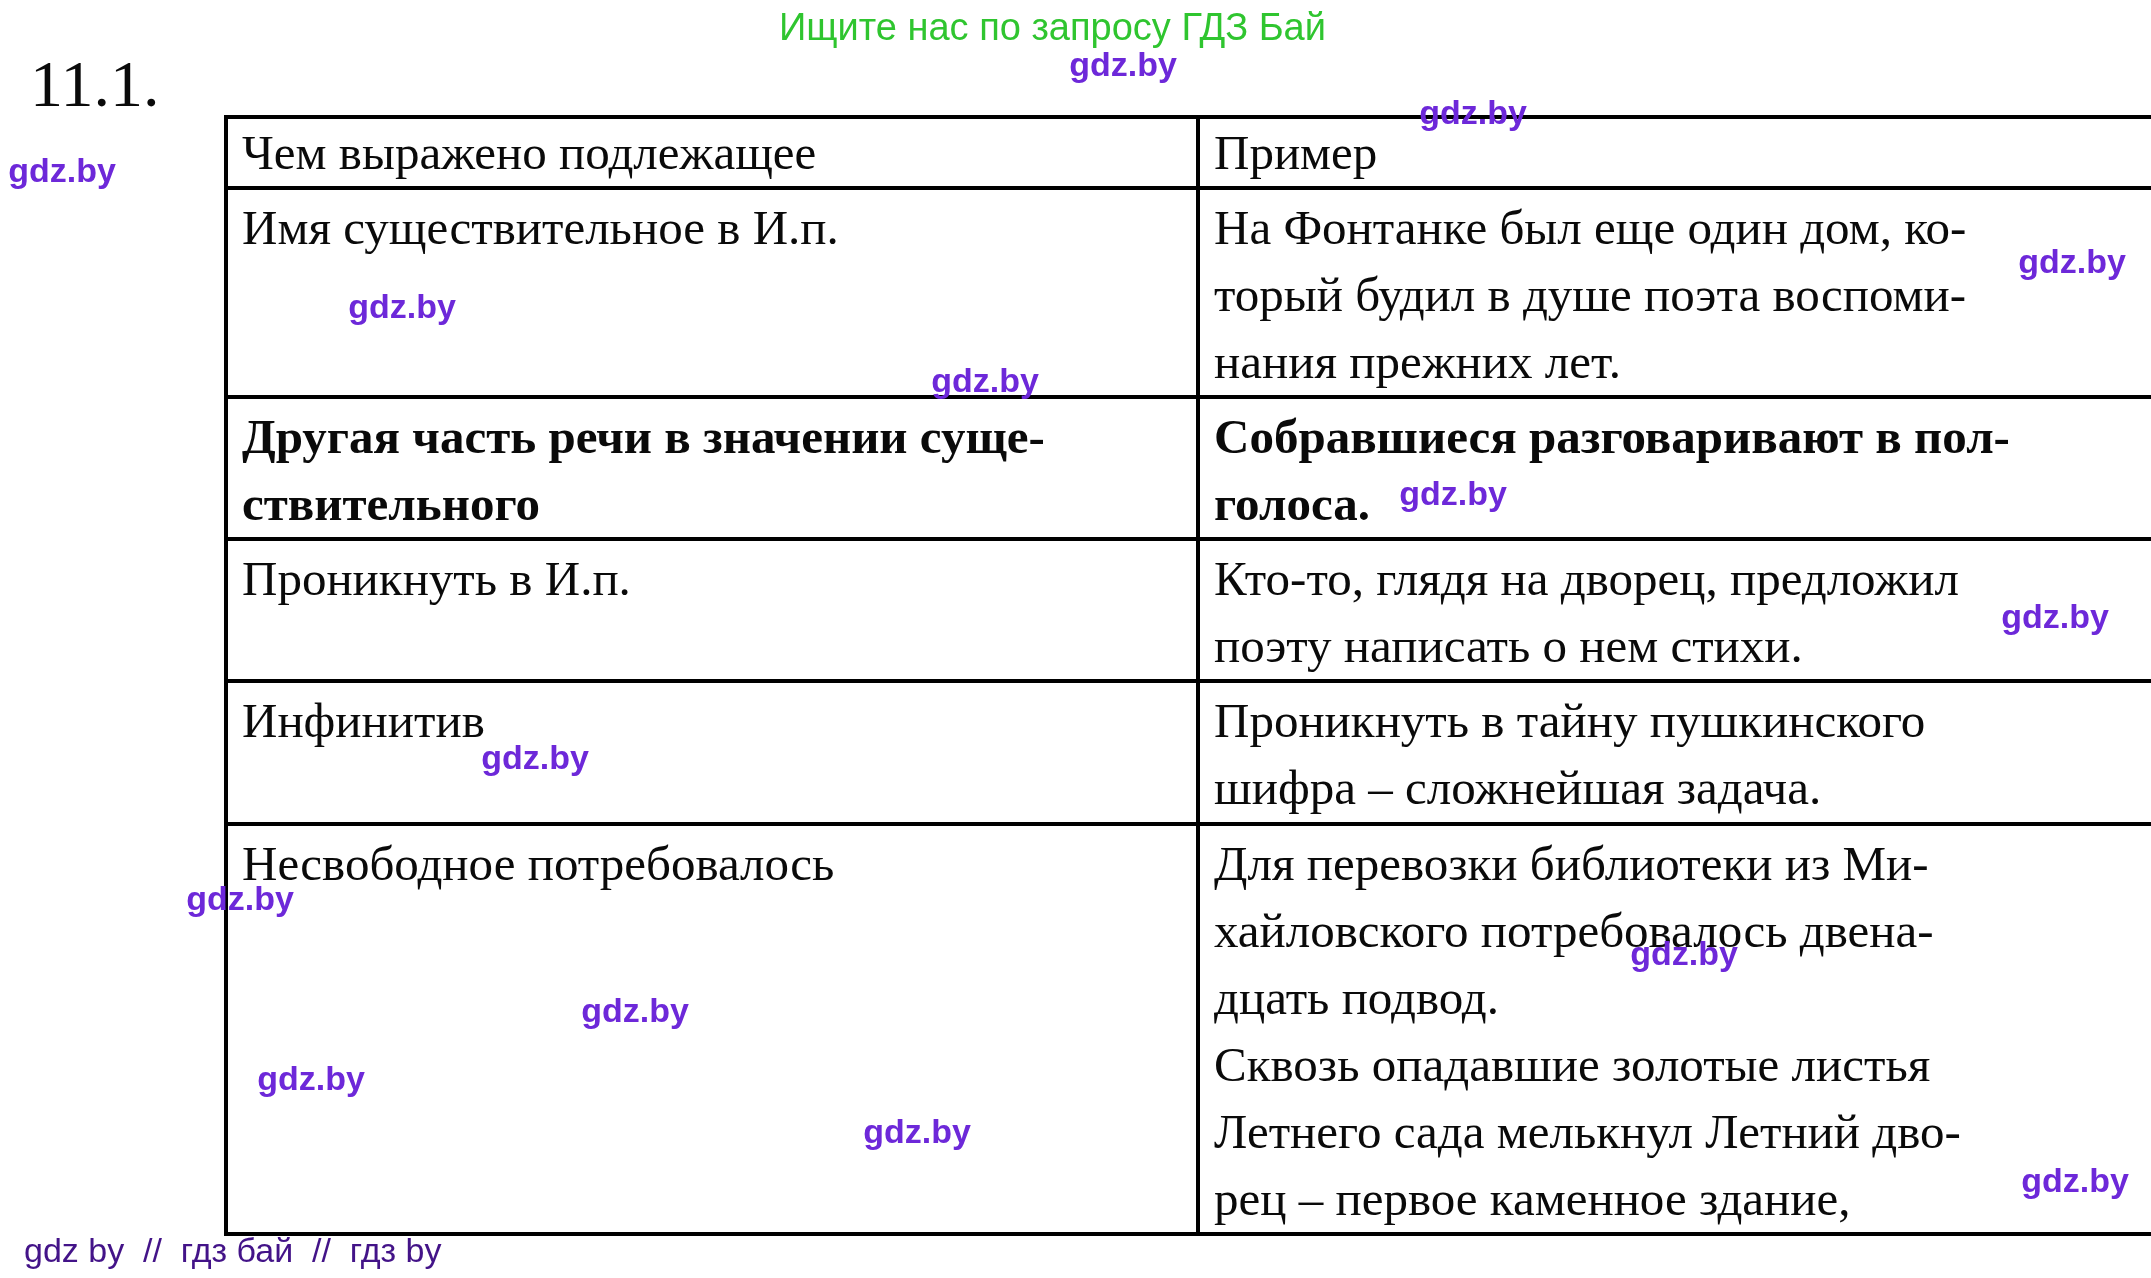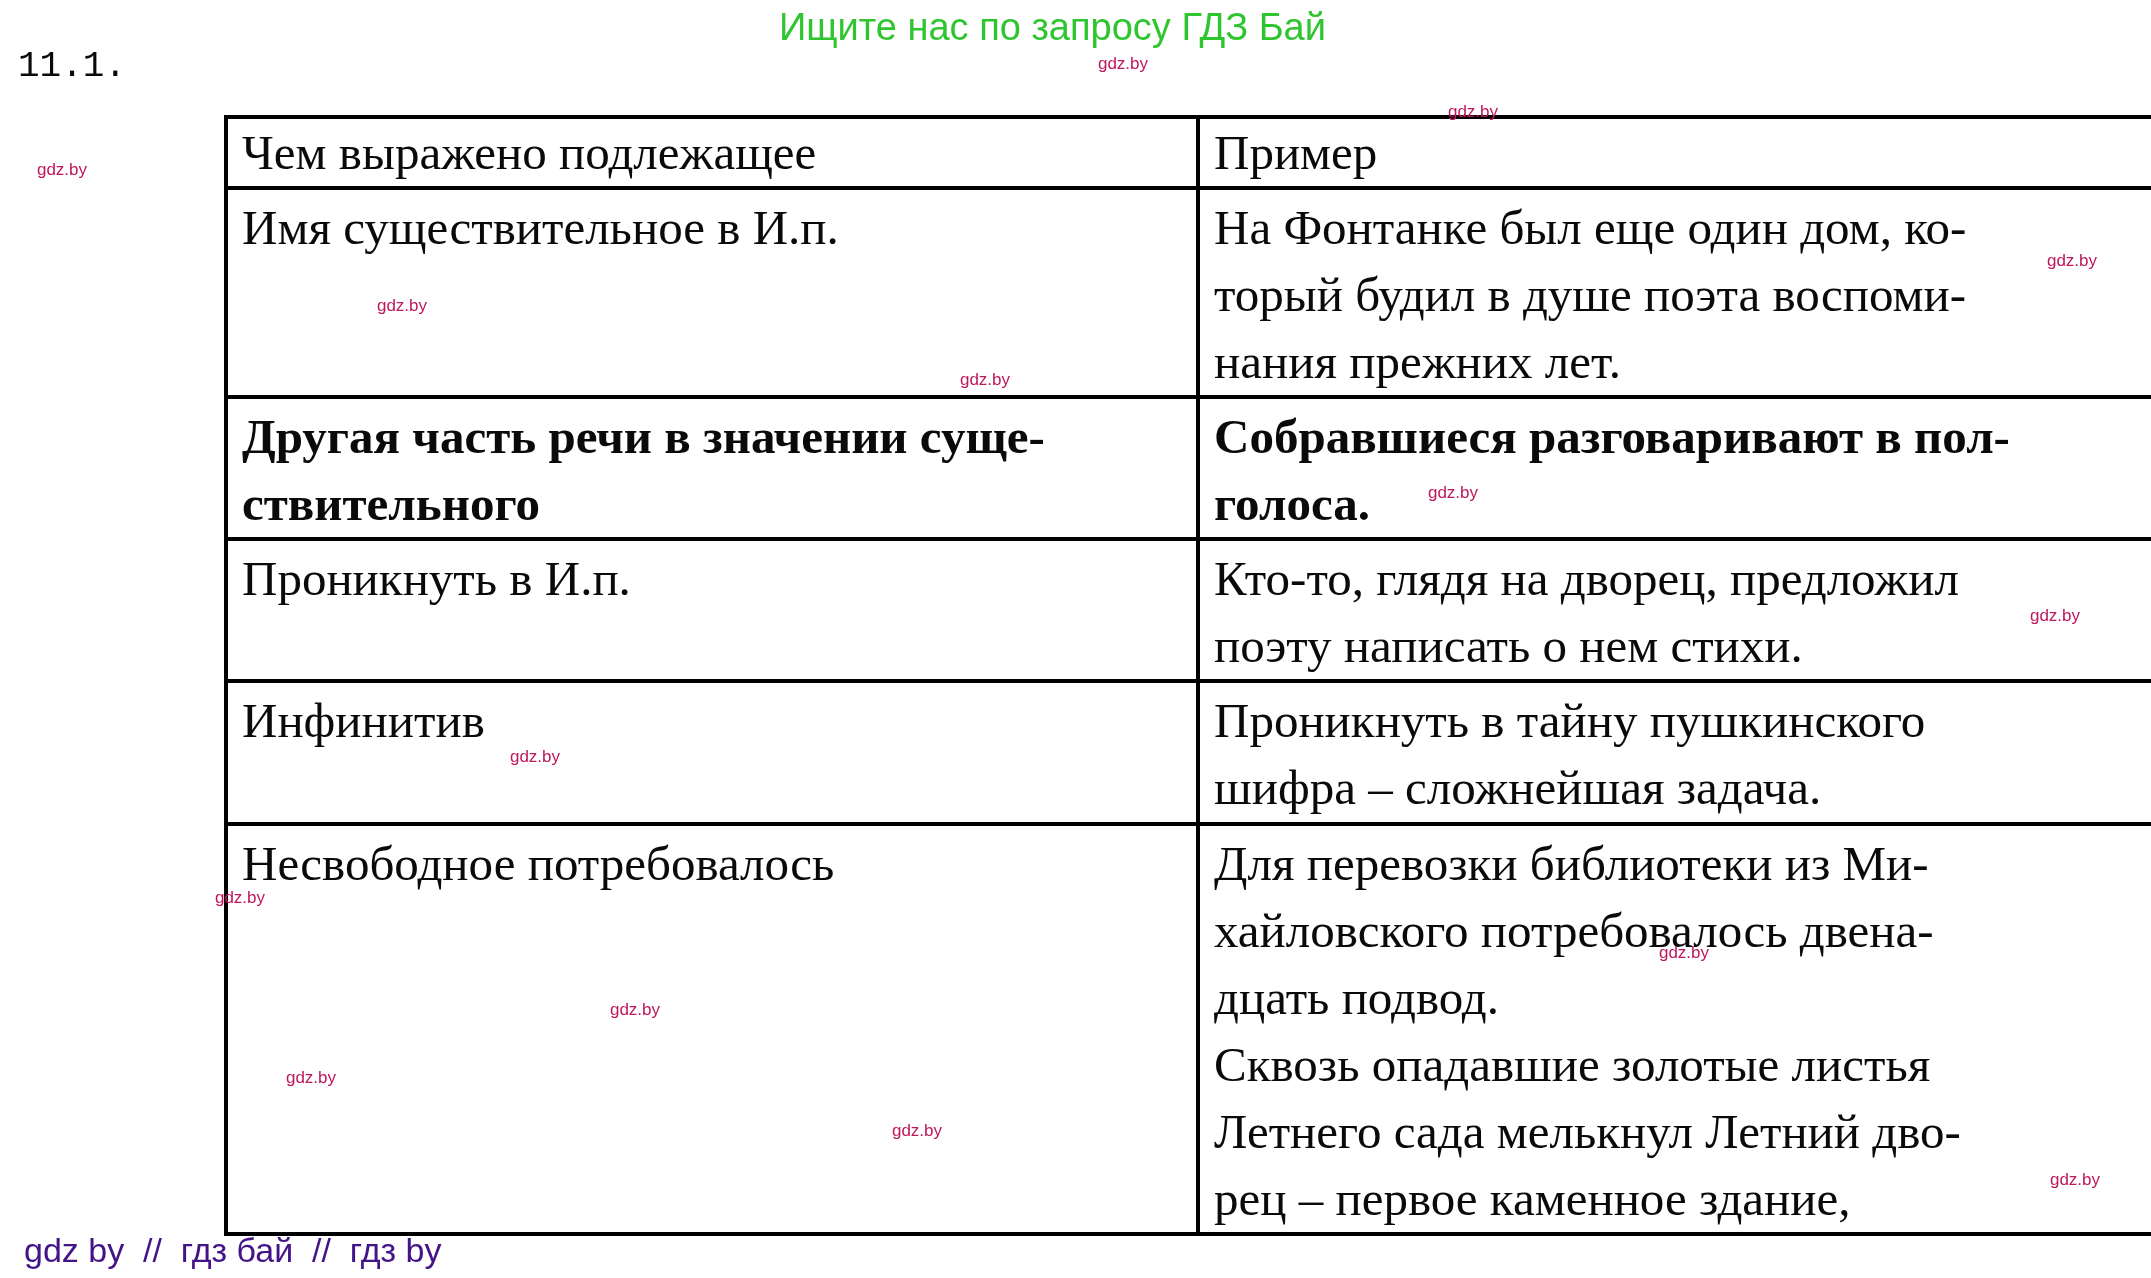--- a/index.html
+++ b/index.html
@@ -18,23 +18,23 @@
     top: 6px; left: 0; width: 2105px;
     text-align: center;
     font-family: "Liberation Sans", sans-serif;
     font-size: 38px;
     color: var(--green, #2fc52f);
   }
 
   
   .exercise-no {
     position: absolute;
-    left: 18px; top: 46px;
-    font-family: Liberation Mono, monospace;
-    font-size: 36px;
+    left: 30px; top: 46px;
+    font-family: Liberation Serif, serif;
+    font-size: 66px;
   }
 
   
   table.answers {
     position: absolute;
     left: 180px; top: 115px;
     width: 1946px;
     border-collapse: collapse;
     table-layout: fixed;
     margin-left: 44px;
@@ -59,24 +59,25 @@
   tr.row-1 td { height: 131px; font-weight: bold; }
   tr.row-2 td { height: 131px; }
   tr.row-3 td { height: 135px; }
   tr.row-4 td { height: 401px; }
 
   
   .wm {
     position: absolute;
     transform: translate(-50%, -50%);
     font-family: "Liberation Sans", sans-serif;
-    font-size: 17px;
-    color: #be185d;
+    font-size: 34px;
+    color: #6d28d9;
     white-space: nowrap;
     z-index: 5;
+    font-weight: bold;
   }
 
   
   .footer {
     position: absolute;
     top: 1231px; left: 4px; width: 2151px;
     font-family: "Liberation Sans", sans-serif;
     font-size: 34px;
     color: var(--purple, #431388);
     white-space: pre;

